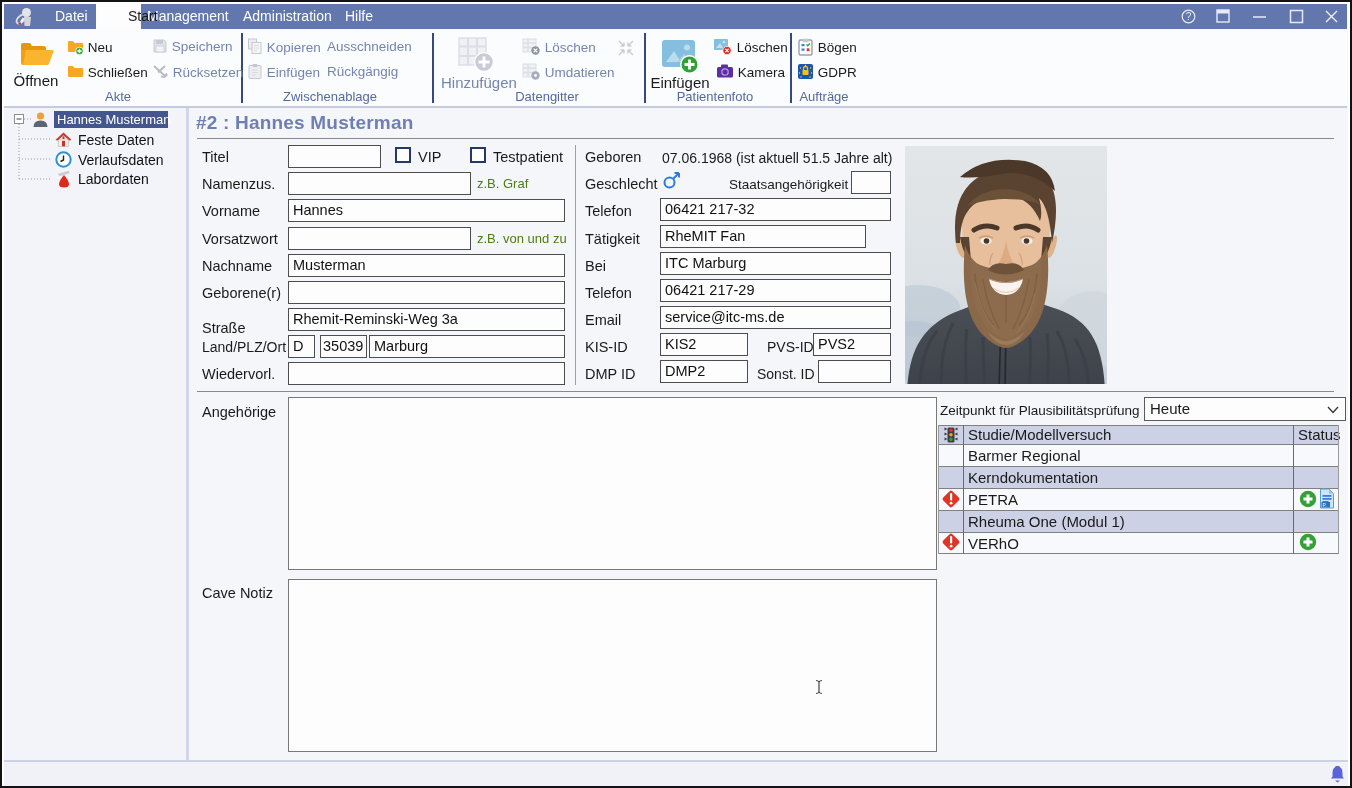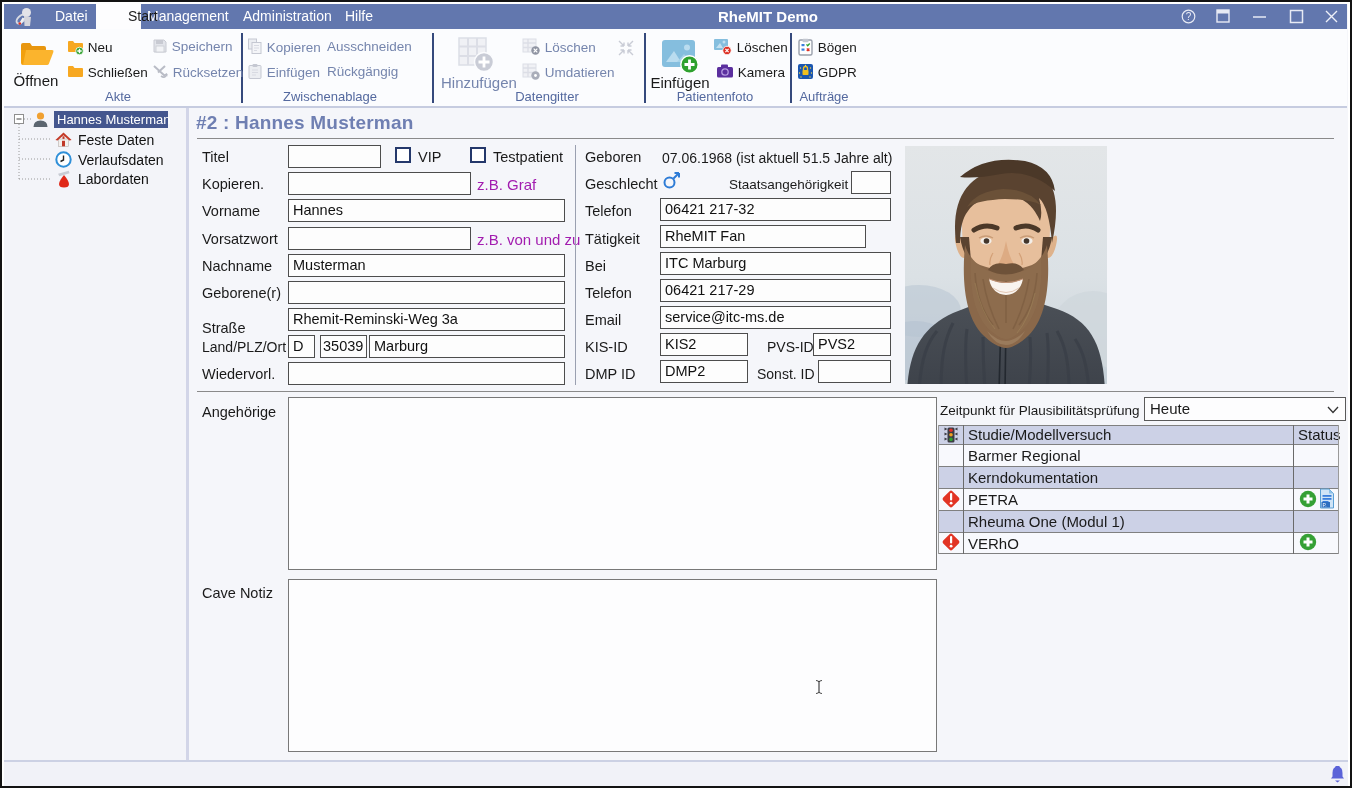--- a/index.html
+++ b/index.html
@@ -20,21 +20,21 @@
 .disab { color:#7585ad; }
 
 #sidebar { position:absolute; left:4px; top:108px; width:182px; height:652px; background:#f3f4f9; }
 #splitter { position:absolute; left:186px; top:108px; width:3px; height:652px; background:#d2d5e8; }
 .treetext { position:absolute; font-size:14px; color:#111; white-space:nowrap; }
 
 h1.header { position:absolute; left:196px; top:112px; font-size:19px; font-weight:bold; color:#6f7fb2; letter-spacing:0.2px; }
 .hr { position:absolute; height:1px; background:#8a8a8a; }
 .lbl { position:absolute; font-size:14.5px; color:#1a1a1a; white-space:nowrap; }
 .inp { position:absolute; background:#fdfdfd; border:1px solid #4d4d4d; height:23px; font-size:14.5px; color:#111; line-height:20px; padding-left:4px; white-space:nowrap; overflow:hidden; }
-.hint { position:absolute; font-size:15px; color:#a21caf; white-space:nowrap; }
+.hint { position:absolute; font-size:13px; color:#4d7c0f; white-space:nowrap; }
 .cb { position:absolute; width:16px; height:16px; background:#fff; border:2px solid #24386b; }
 .ta { position:absolute; background:#fdfdfe; border:1px solid #787878; }
 .trow { position:absolute; left:939px; width:400px; font-size:15px; }
 .tcell { position:absolute; top:0; height:100%; }
 
 .fr { position:absolute; background:#131313; }
 .fw { position:absolute; background:#ffffff; }
 #statusbar { position:absolute; left:2px; top:762px; width:1348px; height:24px; background:#f1f2f8; font-size:12.5px; color:#111; }
 </style>
 </head>
@@ -45,21 +45,20 @@
       <ellipse cx="7" cy="13" rx="5.5" ry="3" fill="none" stroke="#d8dae2" stroke-width="2" transform="rotate(-45 7 13)"></ellipse>
       <circle cx="12.5" cy="6.5" r="4.5" fill="#e3e3e8"></circle>
       <path d="M10 10 L17 11 L16 20 L10.5 20 Z" fill="#d5d5dc"></path>
       <path d="M9.5 12 L6 18" stroke="#f0f0f2" stroke-width="2.2"></path>
       <circle cx="5.8" cy="17.5" r="1.3" fill="#e03020"></circle>
     </svg>
     <div class="menuitem" style="left:51px">Datei</div>
     <div class="menuitem" style="left:143px">Management</div>
     <div class="menuitem" style="left:239px">Administration</div>
     <div class="menuitem" style="left:341px">Hilfe</div>
-    <div id="apptitle">RheMIT Demo</div>
     <div id="starttab">Start</div>
     <svg class="abs" style="left:1177px;top:5px" width="15" height="15" viewBox="0 0 15 15">
       <circle cx="7.5" cy="7.5" r="6.3" fill="none" stroke="#e7eaf4" stroke-width="1.2"></circle>
       <text x="7.5" y="11" font-size="10" fill="#e7eaf4" text-anchor="middle" font-family="Liberation Sans">?</text>
     </svg>
     <svg class="abs" style="left:1212px;top:5px" width="14" height="14" viewBox="0 0 14 14">
       <rect x="1" y="1" width="12" height="12" fill="none" stroke="#e7eaf4" stroke-width="1.4"></rect>
       <rect x="1" y="1" width="12" height="3.5" fill="#e7eaf4"></rect>
     </svg>
     <svg class="abs" style="left:1248px;top:5px" width="15" height="15" viewBox="0 0 15 15">
@@ -248,21 +247,21 @@
   <h1 class="header">#2 : Hannes Musterman</h1>
   <div class="hr" style="left:197px;top:138px;width:1137px"></div>
 
   <div class="lbl" style="left:202px;top:149px">Titel</div>
   <div class="inp" style="left:288px;top:145px;width:93px"></div>
   <div class="cb" style="left:395px;top:147px"></div>
   <div class="lbl" style="left:418px;top:149px">VIP</div>
   <div class="cb" style="left:470px;top:147px"></div>
   <div class="lbl" style="left:493px;top:149px">Testpatient</div>
 
-  <div class="lbl" style="left:202px;top:176px">Kopieren.</div>
+  <div class="lbl" style="left:202px;top:176px">Namenzus.</div>
   <div class="inp" style="left:288px;top:172px;width:183px"></div>
   <div class="hint" style="left:477px;top:176px">z.B. Graf</div>
 
   <div class="lbl" style="left:202px;top:203px">Vorname</div>
   <div class="inp" style="left:288px;top:199px;width:277px">Hannes</div>
 
   <div class="lbl" style="left:202px;top:231px">Vorsatzwort</div>
   <div class="inp" style="left:288px;top:227px;width:183px"></div>
   <div class="hint" style="left:477px;top:231px">z.B. von und zu</div>
 

